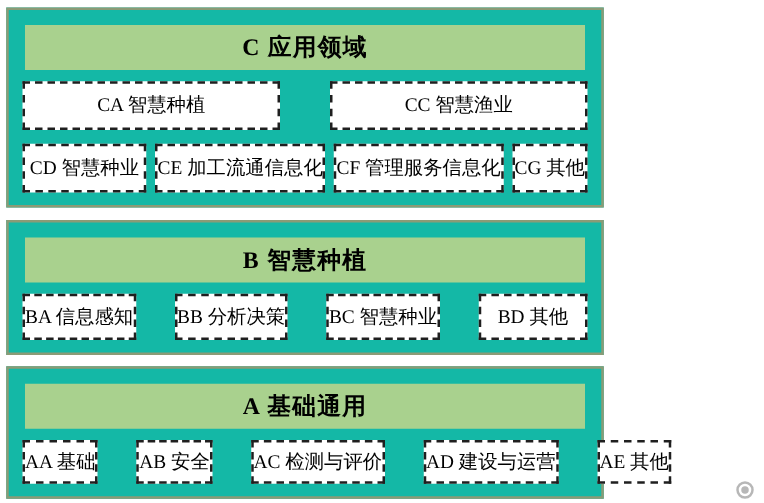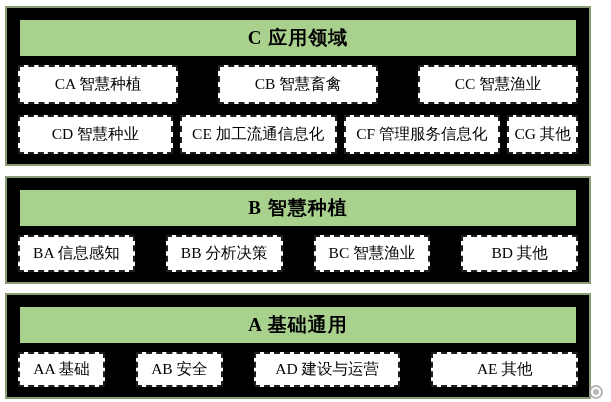--- a/index.html
+++ b/index.html
@@ -5,24 +5,24 @@
   html,body { margin:0; padding:0; background:#ffffff; }
   .canvas {
     position:relative;
     width:611px; height:402px;
     background:#fff;
     font-family:"Liberation Serif","DejaVu Serif",serif;
     color:#000;
     overflow:hidden;
   }
   .sec {
-    position:absolute; left:5px; width:586px;
+    position:absolute; left:5px; width:478px;
     box-sizing:border-box;
     border:2px solid var(--section-border,#8b9b76);
-    background:#000000;
+    background:#14b8a6;
     display:flex; flex-direction:column;
     padding:12px 11px 10px 11px;
   }
   .sec-c { top:6px;  height:160px; }
   .sec-b { top:176px; height:108px; }
   .sec-a { top:293px; height:106px; }
 
   .sec-header {
     background:var(--header-fill,#a9d18e);
     height:36px; flex:0 0 36px;
@@ -87,50 +87,50 @@
 </head>
 <body>
 
 <div class="canvas">
 
   <section class="sec sec-c">
     <div class="sec-header">C 应用领域</div>
     <div class="rows">
       <div class="row row-c1">
           <div class="box">CA 智慧种植</div>
-          <div class="box">CB 智慧畜禽</div>
           <div class="box">CC 智慧渔业</div>
         </div>
       <div class="row row-c2">
           <div class="box">CD 智慧种业</div>
           <div class="box">CE 加工流通信息化</div>
           <div class="box">CF 管理服务信息化</div>
           <div class="box">CG 其他</div>
         </div>
     </div>
   </section>
 
   <section class="sec sec-b">
     <div class="sec-header">B 智慧种植</div>
     <div class="rows">
       <div class="row row-b1">
           <div class="box">BA 信息感知</div>
           <div class="box">BB 分析决策</div>
-          <div class="box">BC 智慧渔业</div>
+          <div class="box">BC 智慧种业</div>
           <div class="box">BD 其他</div>
         </div>
     </div>
   </section>
 
   <section class="sec sec-a">
     <div class="sec-header">A 基础通用</div>
     <div class="rows">
       <div class="row row-a1">
           <div class="box">AA 基础</div>
           <div class="box">AB 安全</div>
+          <div class="box">AC 检测与评价</div>
           <div class="box">AD 建设与运营</div>
           <div class="box">AE 其他</div>
         </div>
     </div>
   </section>
 
   <div class="watermark">
     <span class="wm-icon"></span>
   </div>
 

